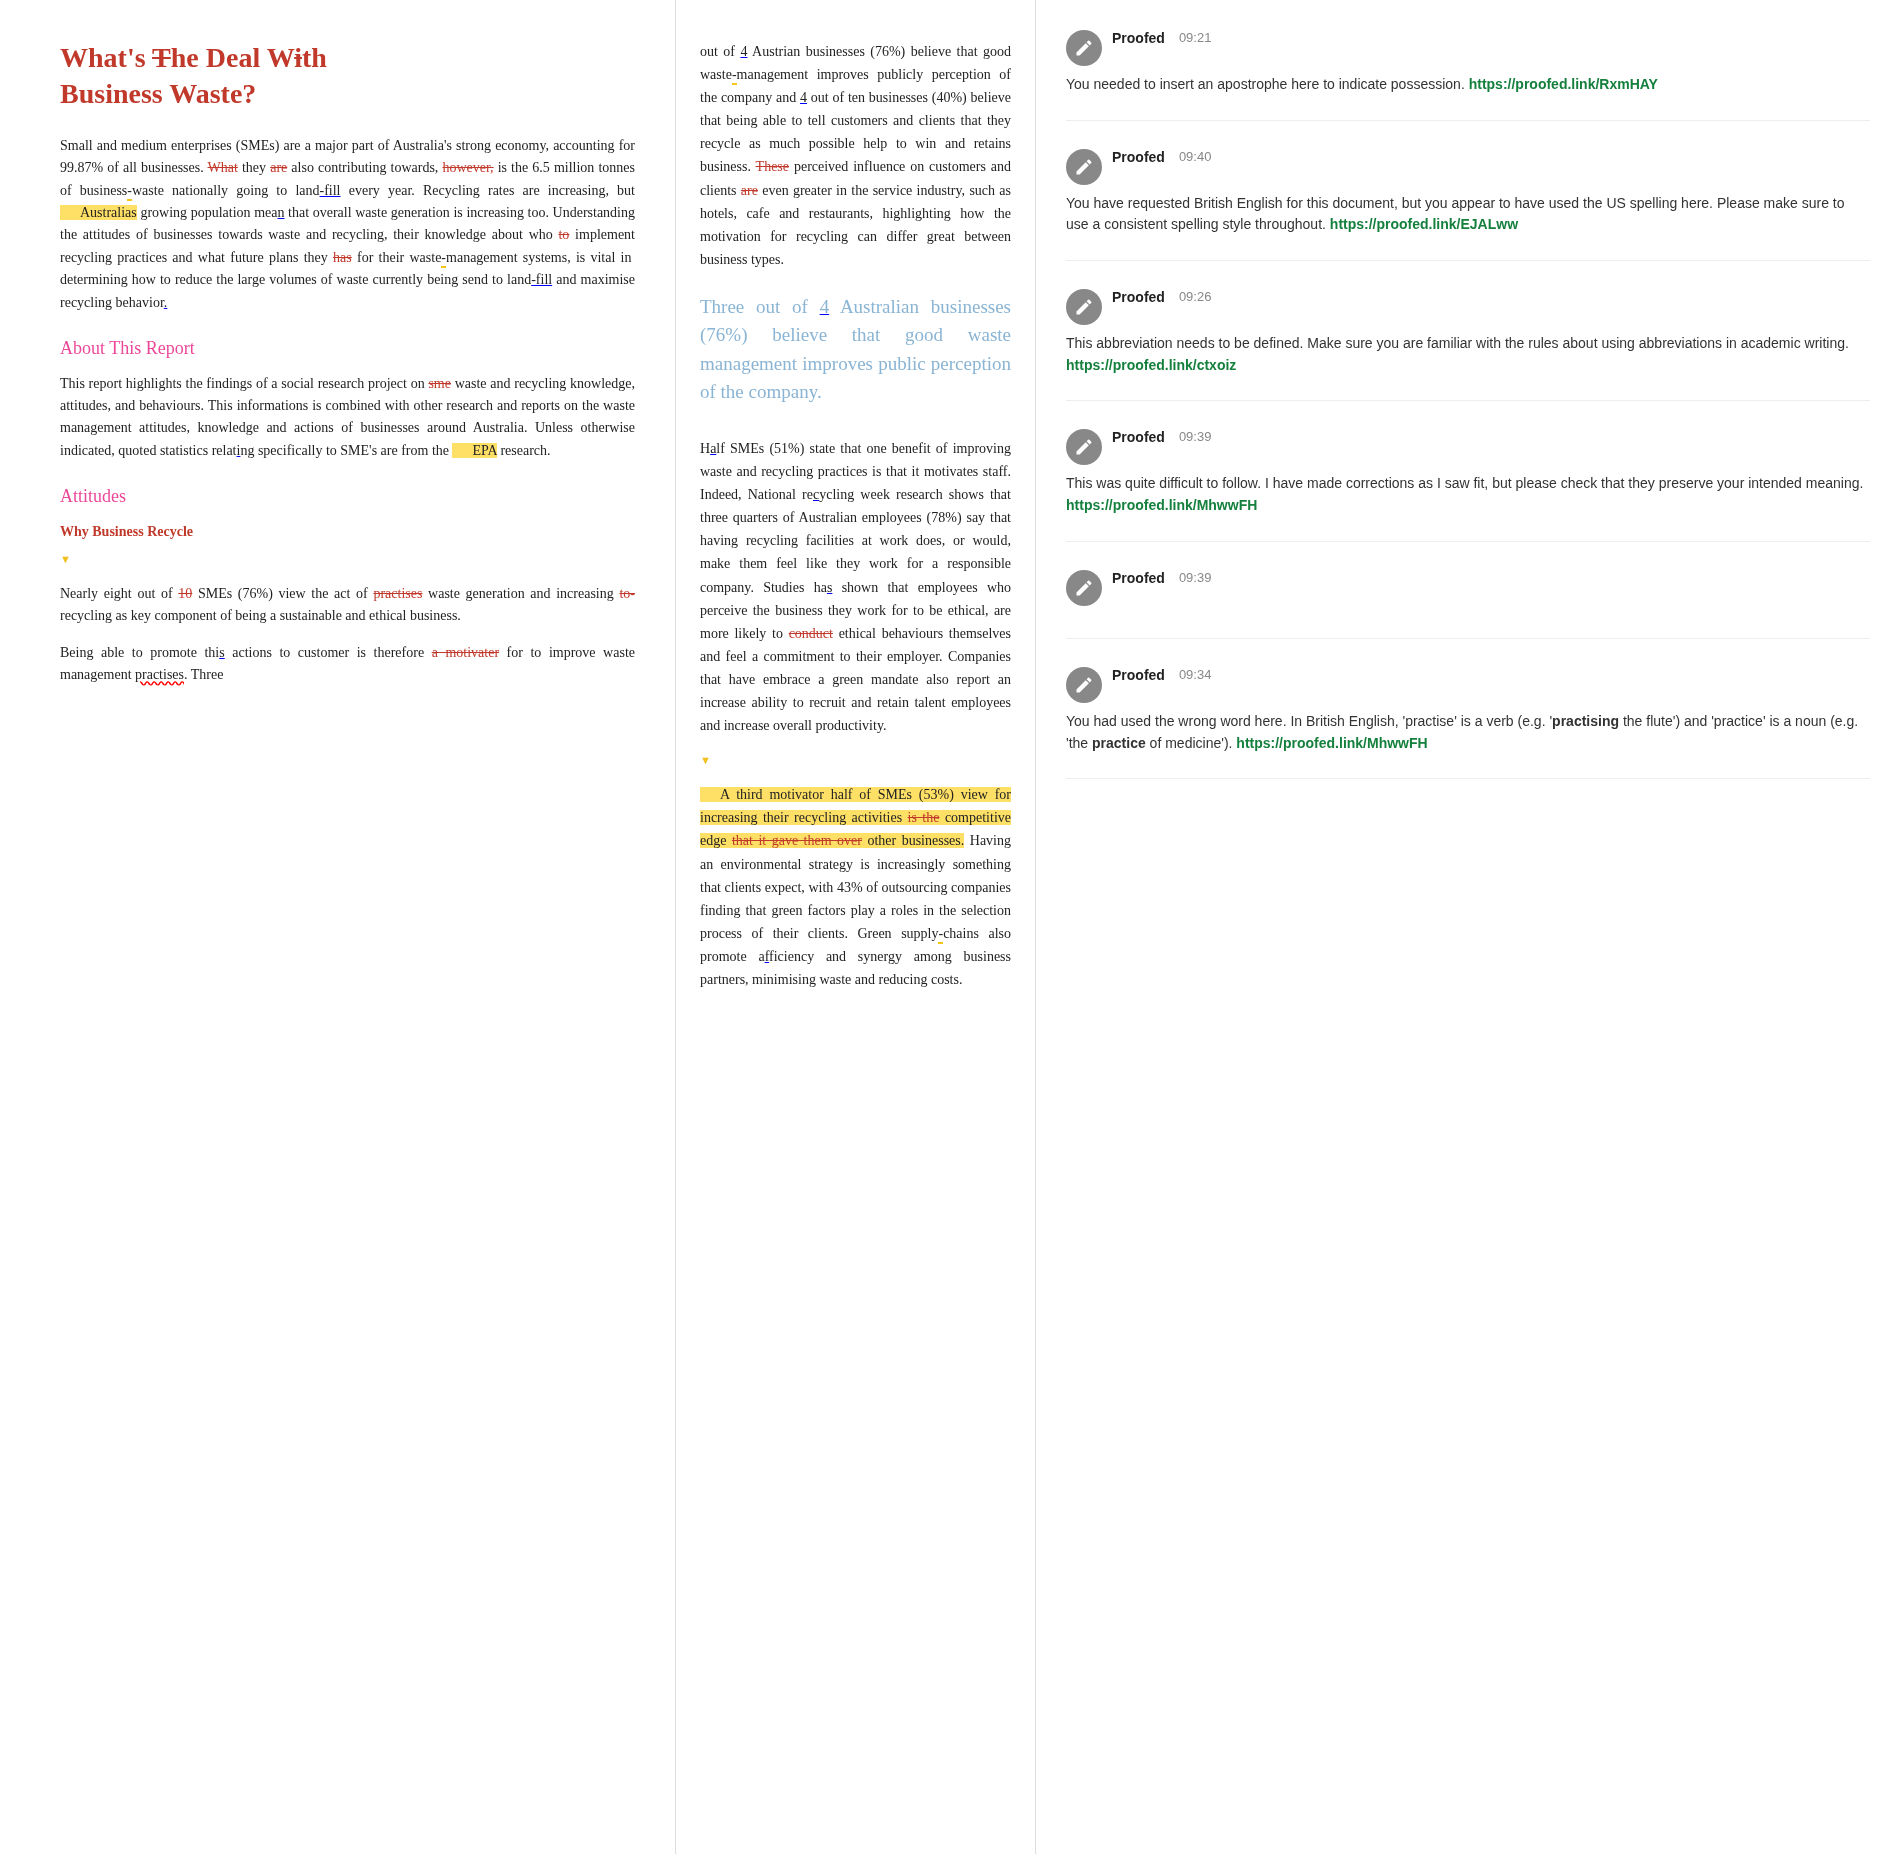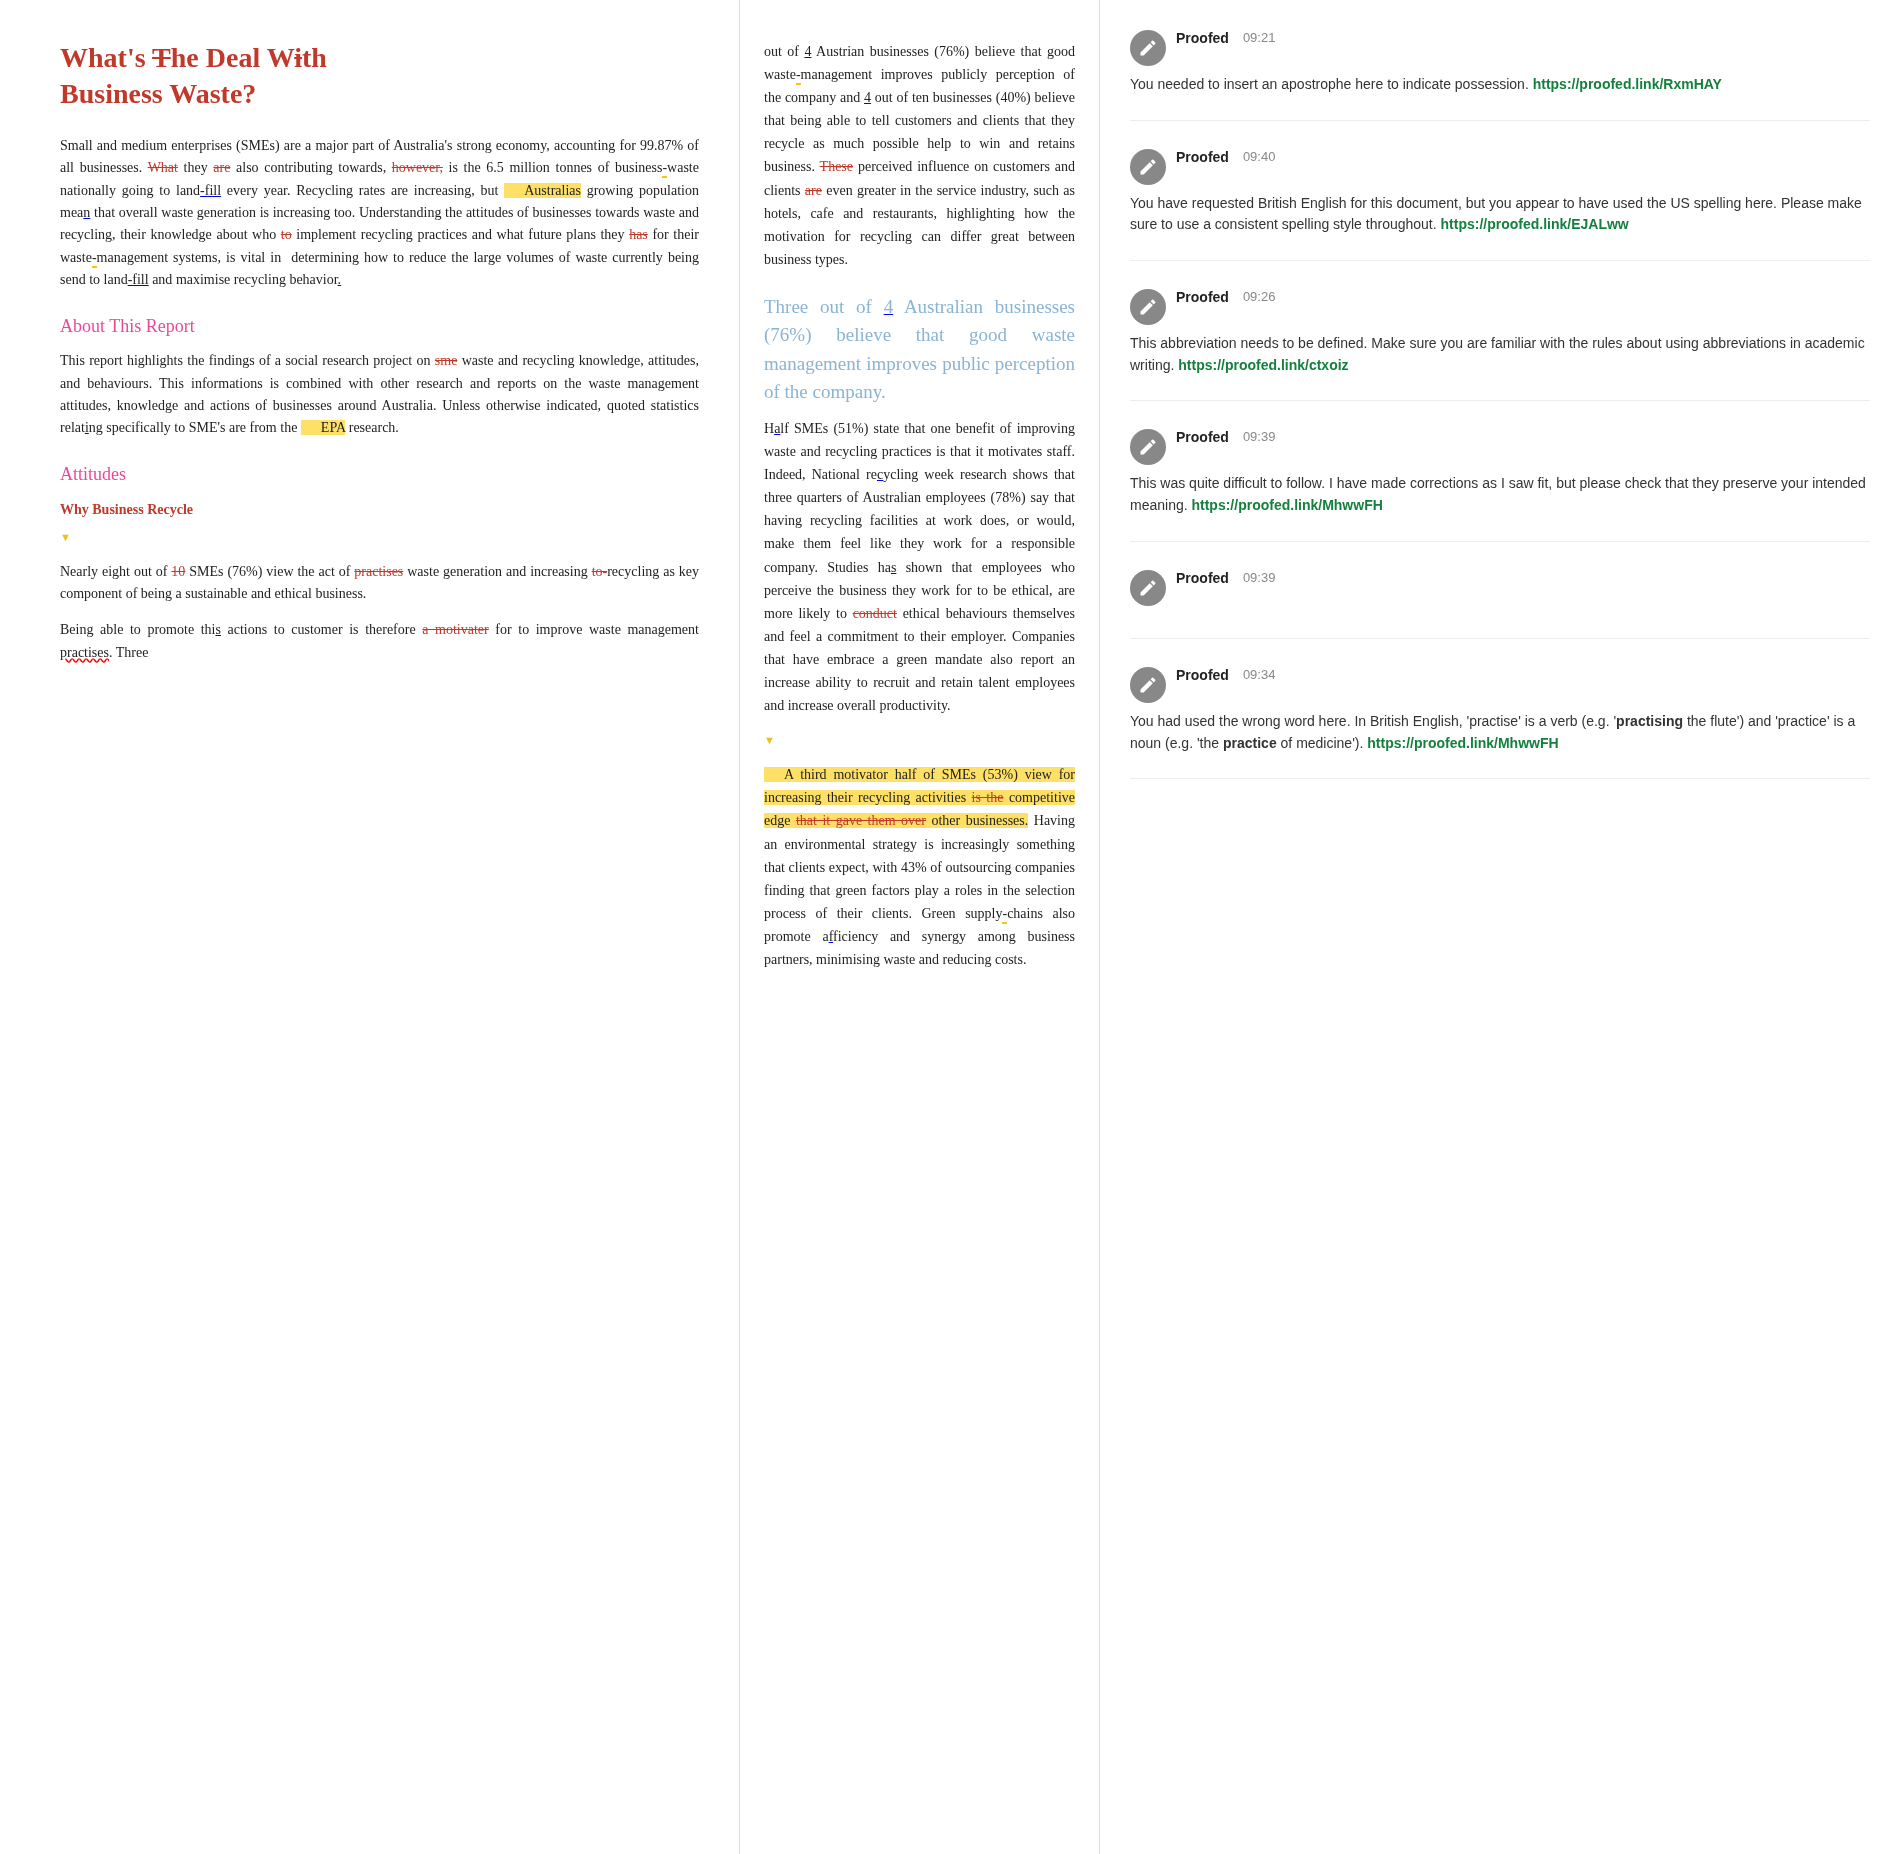--- a/index.html
+++ b/index.html
@@ -6,21 +6,21 @@
     body {
       font-family: 'Times New Roman', Times, serif;
       background: #fff;
       display: flex;
       min-height: 1854px;
       width: 1900px;
     }
 
     
     .document-panel {
-      width: 740px;
+      width: 676px;
       padding: 40px 40px 40px 60px;
       border-right: 1px solid #ddd;
       overflow: visible;
     }
 
     .doc-title {
       font-size: 28px;
       font-weight: bold;
       color: #c0392b;
       line-height: 1.3;
@@ -71,21 +71,21 @@
       color: #222;
       text-align: justify;
     }
 
     .center-panel p { margin-bottom: 14px; }
 
     .pullquote {
       color: #8ab4d4;
       font-size: 19px;
       line-height: 1.5;
-      margin: 22px 0 10px 0;
+      margin: 22px 0 30px 0;
       font-style: normal;
     }
 
     
     .comments-panel {
       flex: 1;
       padding: 30px 30px 30px 30px;
       background: #fff;
     }
 

